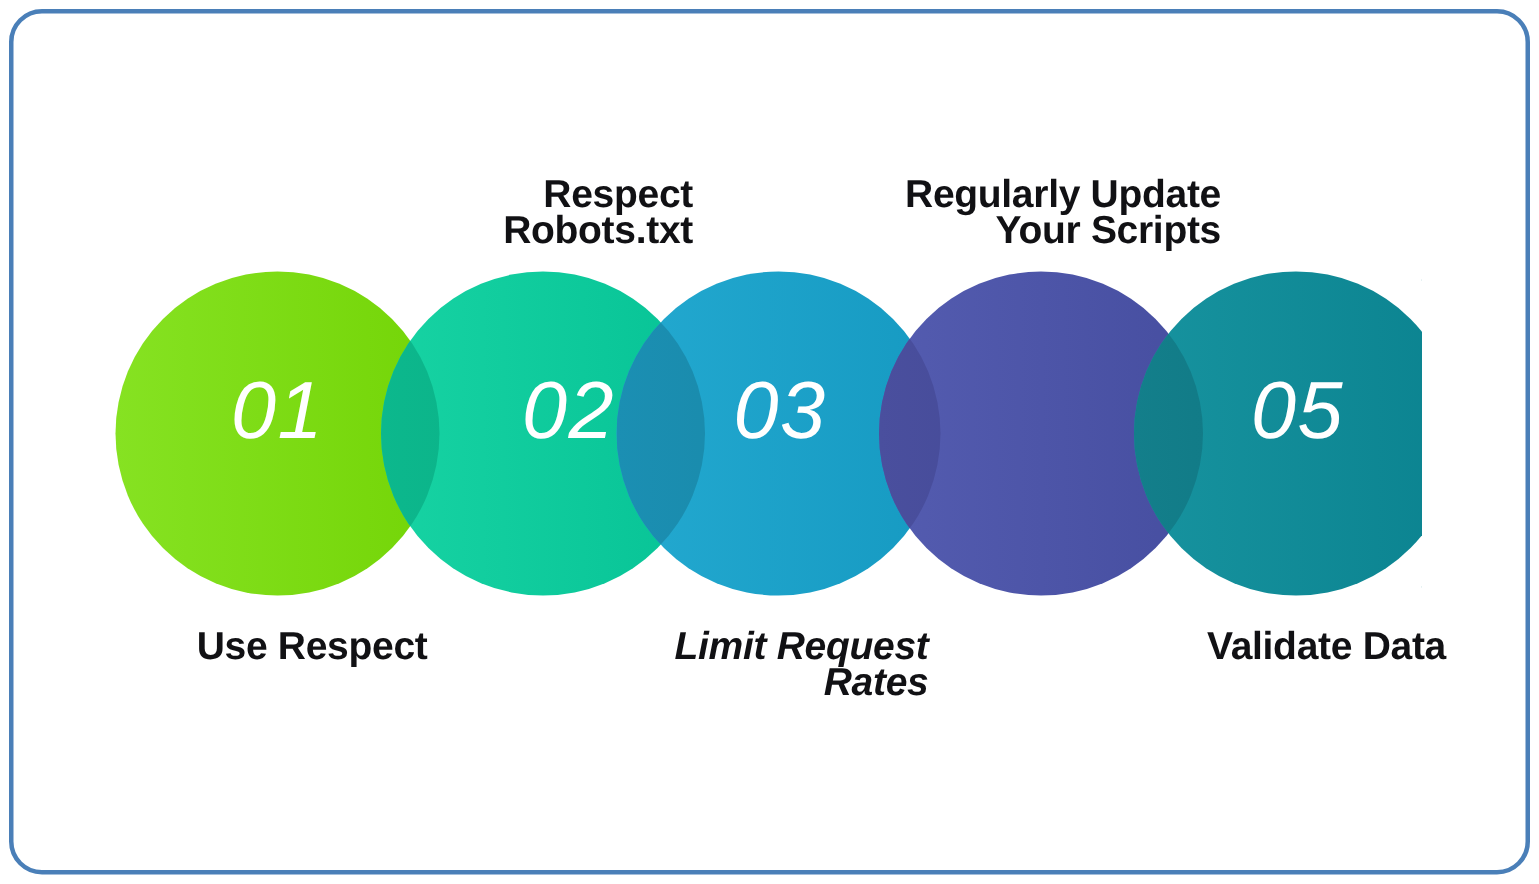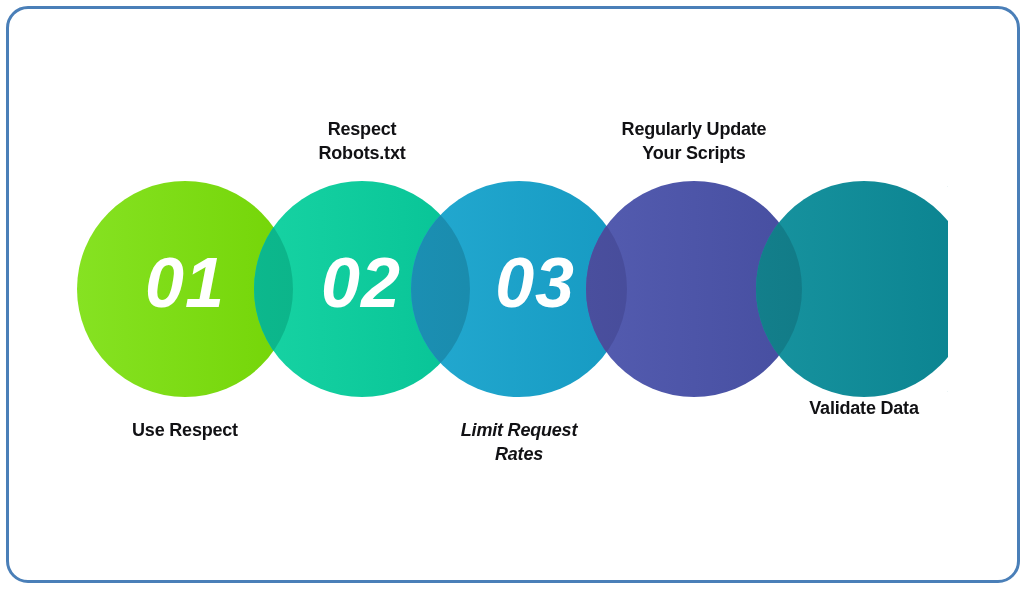--- a/index.html
+++ b/index.html
@@ -26,39 +26,39 @@
   #infographic {
     position: absolute;
     left: 0;
     top: 0;
     width: 1026px;
     height: 589px;
   }
 
   .label {
     position: absolute;
-    text-align: center;
+    text-align: right;
     font-family: "Liberation Sans", sans-serif;
     font-weight: bold;
-    font-size: 18px;
+    font-size: 26px;
     line-height: 24px;
     letter-spacing: -0.2px;
     color: #111114;
     white-space: pre-line;
   }
 
   .label-top  { }
   .label-bot  { }
 
   .step-number {
     position: absolute;
     font-family: "Liberation Sans", sans-serif;
     font-style: italic;
-    font-weight: bold;
-    font-size: 70px;
+    font-weight: normal;
+    font-size: 54px;
     letter-spacing: 1px;
     color: #ffffff;
     text-align: center;
     pointer-events: none;
     user-select: none;
   }
 
   svg { display: block; }
 </style>
 </head>
@@ -181,29 +181,30 @@
       <g clip-path="url(#lens5)">
         <circle cx="864" cy="289" r="108" fill="url(#d5)" clip-path="url(#clipLeft5)"></circle>
         <circle cx="864" cy="289" r="108" fill="#474fa0" clip-path="url(#clipRight5)"></circle>
       </g>
 
       <path d="M 948 186 A 108 108 0 0 1 948 392" fill="none" stroke="#0d7d89" stroke-width="2" opacity="0.55"></path>
     </g>
   </svg>
 
   <div class="step-number" style="left:130px; top:243px; width:110px;">01</div>
-  <div class="step-number" style="left:306px; top:243px; width:110px;text-align:center;">02</div>
-  <div class="step-number" style="left:465px; top:243px; width:110px;text-align:right;">03</div>
+  <div class="step-number" style="left:324px; top:243px; width:110px;text-align:center;">02</div>
+  <div class="step-number" style="left:465px; top:243px; width:110px;">03</div>
+  <div class="step-number" style="left:810px; top:243px; width:110px;">05</div>
 
   <div class="label label-bot" style="left:85px; top:418px; width:200px;">Use Respect</div>
 
   <div class="label label-top" style="left:262px; top:117px; width:200px;">Respect
 Robots.txt</div>
 
   <div class="label label-bot" style="left:419px; top:418px; width:200px;font-style:italic;">Limit Request
 Rates</div>
 
   <div class="label label-top" style="left:574px; top:117px; width:240px;">Regularly Update
 Your Scripts</div>
 
-  <div class="label label-bot" style="left:764px; top:396px; width:200px;">Validate Data</div>
+  <div class="label label-bot" style="left:764px; top:418px; width:200px;">Validate Data</div>
 
 </div>
 
 </body></html>

